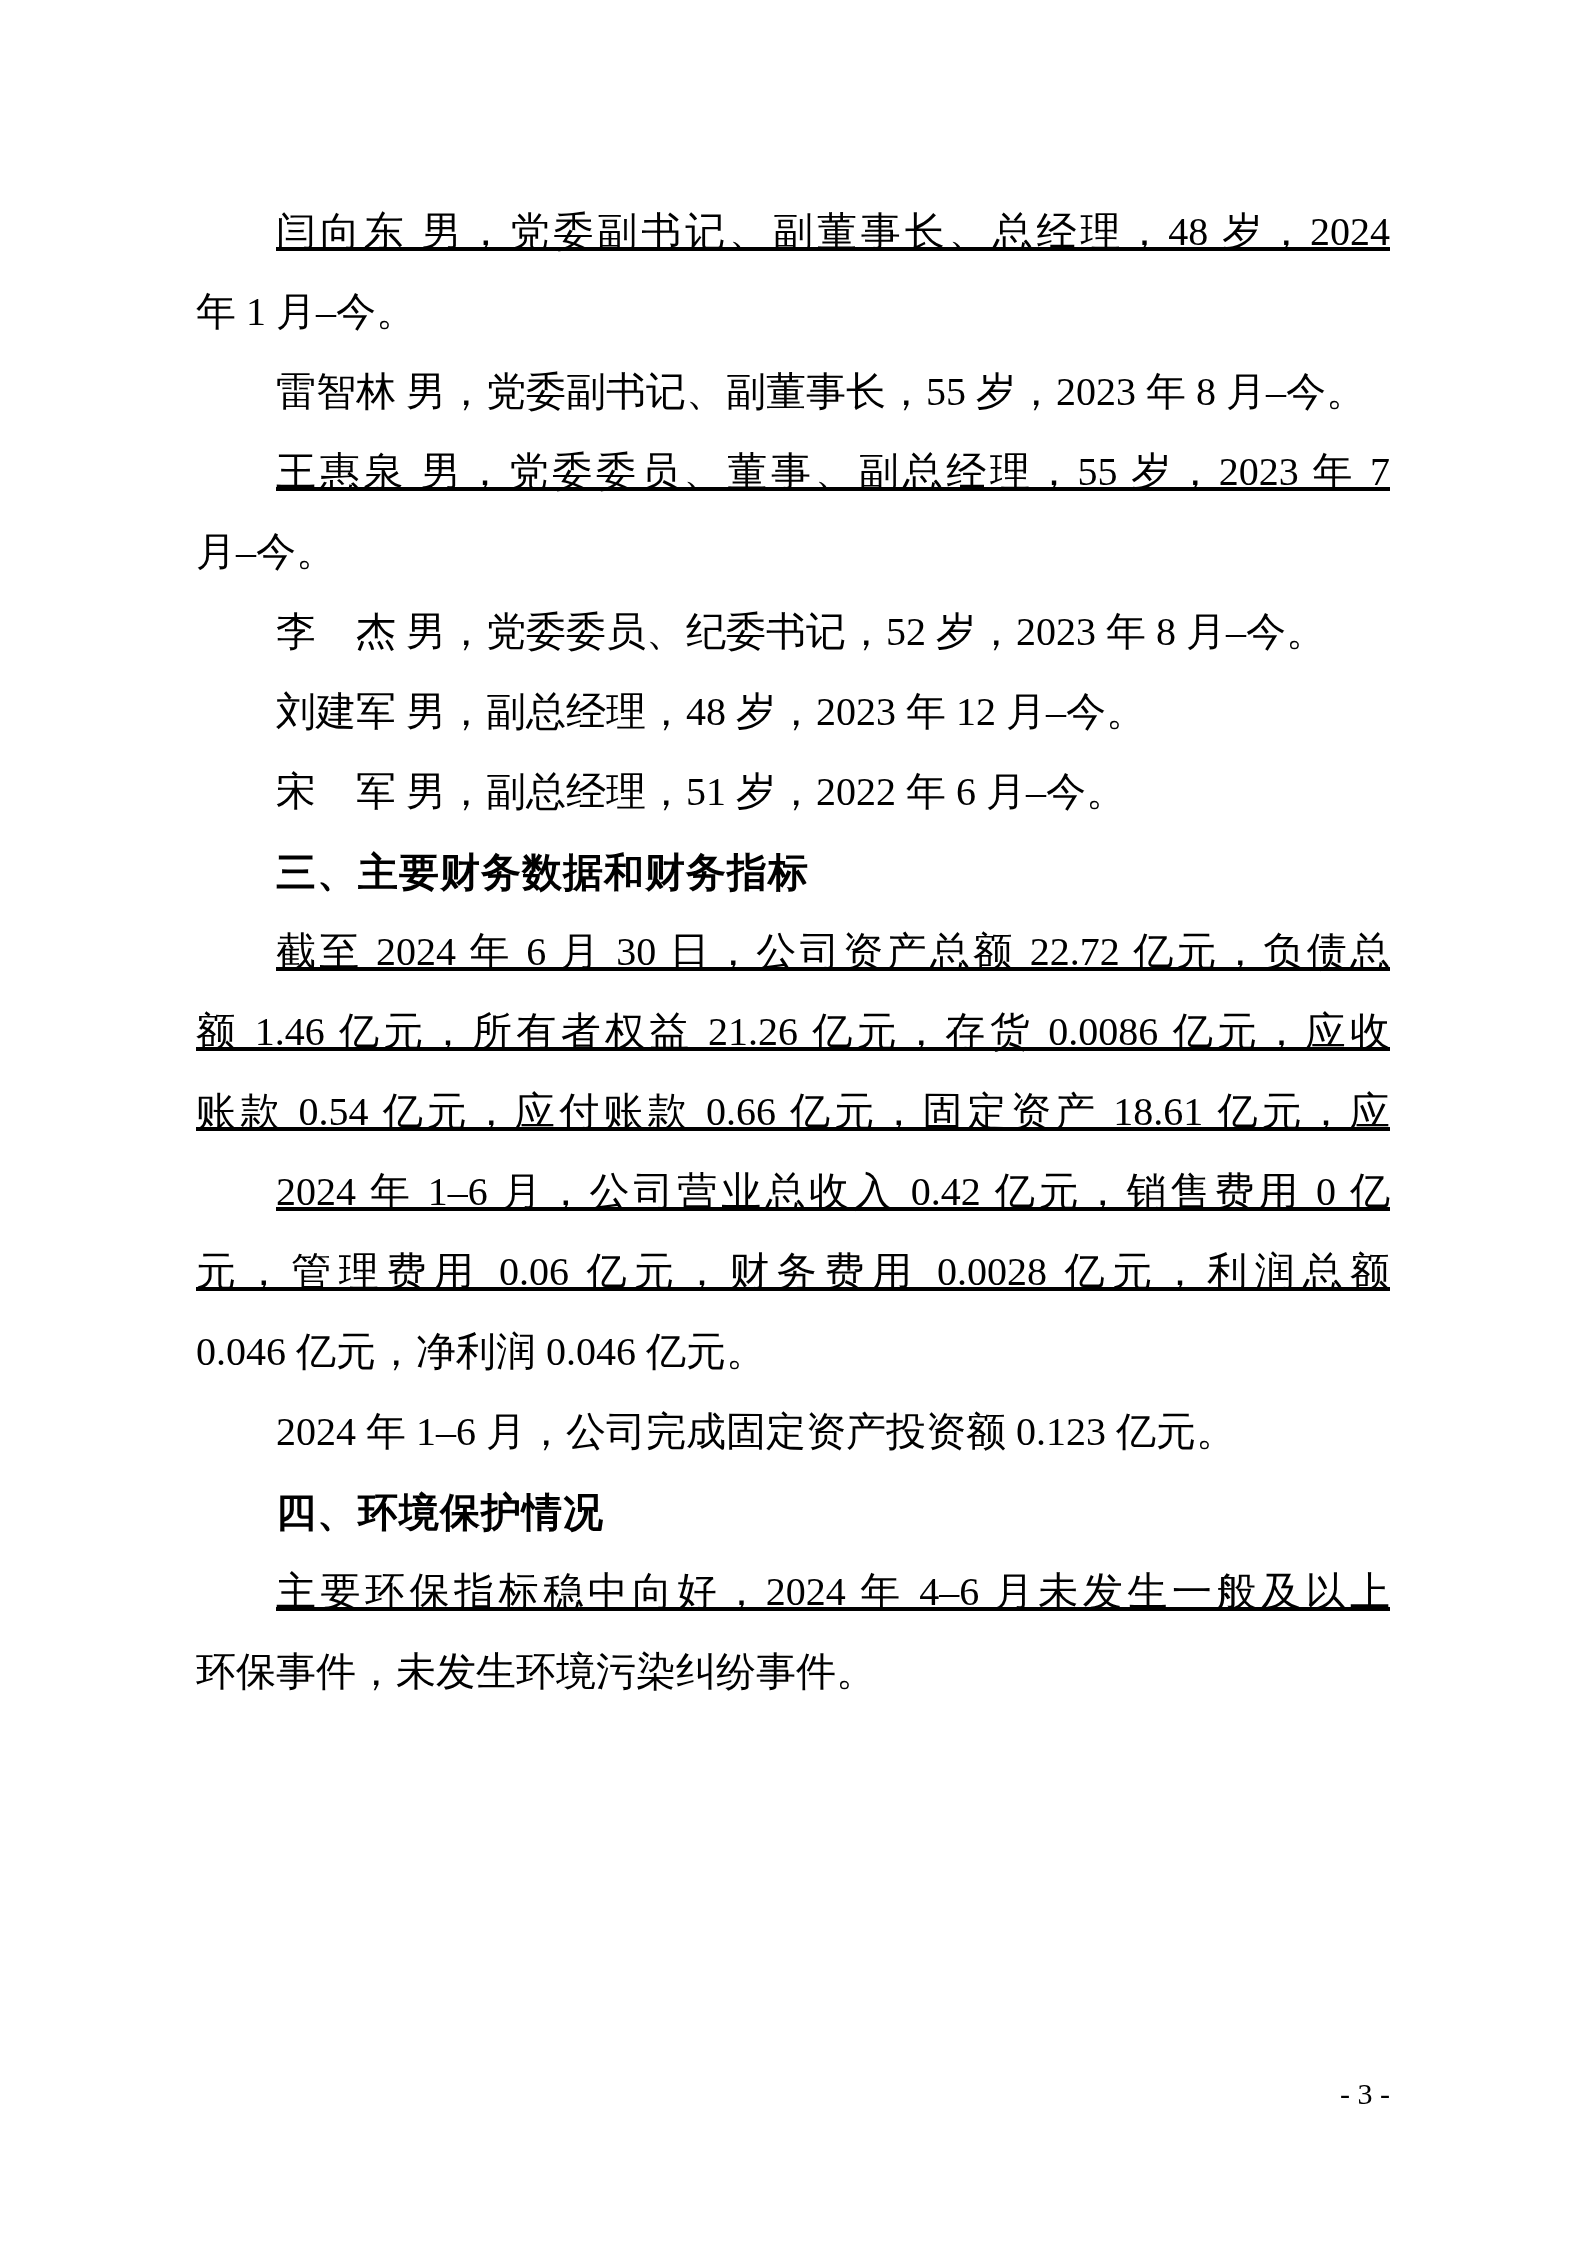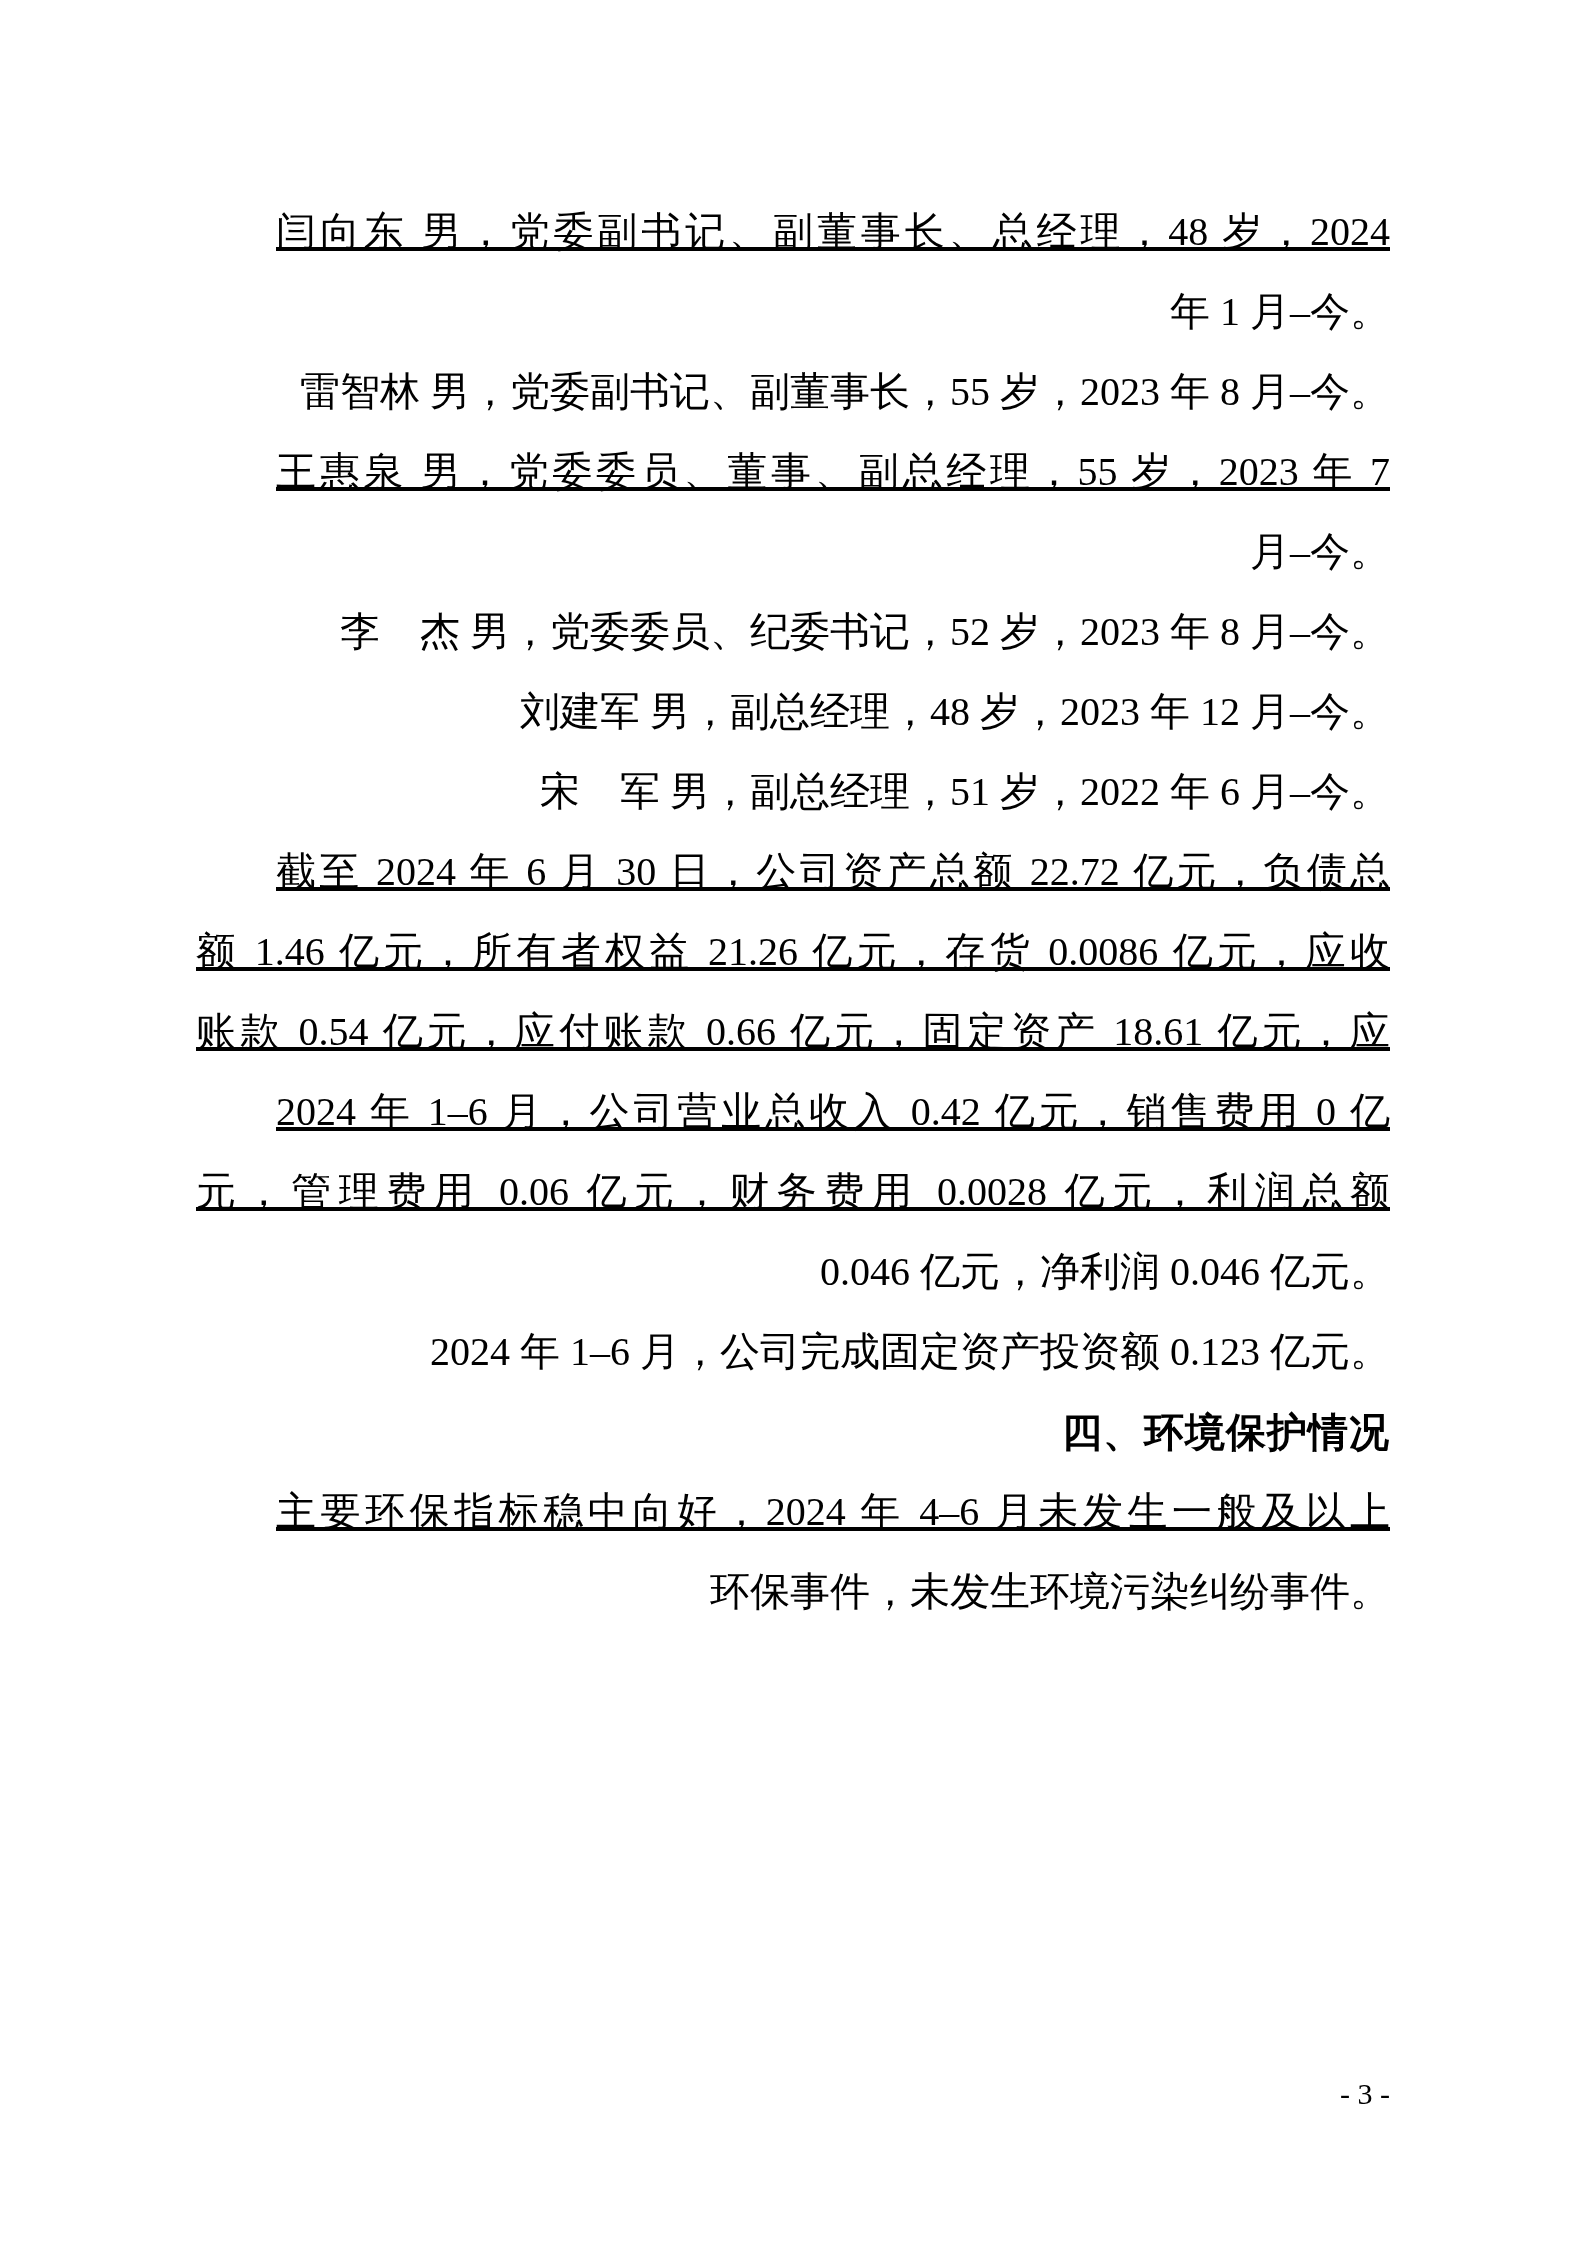--- a/index.html
+++ b/index.html
@@ -19,21 +19,21 @@
   .text-block {
     position: absolute;
     left: 196px;
     top: 192px;
     width: 1194px;
   }
   .line {
     height: 80px;
     line-height: 80px;
     font-size: 40px;
-    text-align: right;
+    text-align: left;
     overflow: hidden;
   }
   .line.indent {
     text-indent: 80px;
   }
   .line.justify {
     text-align: justify;
     text-align-last: justify;
     text-justify: inter-character;
     text-decoration: underline;
@@ -61,20 +61,21 @@
 <div class="page">
   <div class="text-block" id="text-block">
       <div class="line indent justify">闫向东 男，党委副书记、副董事长、总经理，48 岁，2024</div>
       <div class="line">年 1 月–今。</div>
       <div class="line indent">雷智林 男，党委副书记、副董事长，55 岁，2023 年 8 月–今。</div>
       <div class="line indent justify">王惠泉 男，党委委员、董事、副总经理，55 岁，2023 年 7</div>
       <div class="line">月–今。</div>
       <div class="line indent">李　杰 男，党委委员、纪委书记，52 岁，2023 年 8 月–今。</div>
       <div class="line indent">刘建军 男，副总经理，48 岁，2023 年 12 月–今。</div>
       <div class="line indent">宋　军 男，副总经理，51 岁，2022 年 6 月–今。</div>
+      <div class="line indent heading">三、主要财务数据和财务指标</div>
       <div class="line indent justify">截至 2024 年 6 月 30 日，公司资产总额 22.72 亿元，负债总</div>
       <div class="line justify">额 1.46 亿元，所有者权益 21.26 亿元，存货 0.0086 亿元，应收</div>
       <div class="line justify">账款 0.54 亿元，应付账款 0.66 亿元，固定资产 18.61 亿元，应</div>
       <div class="line indent justify">2024 年 1–6 月，公司营业总收入 0.42 亿元，销售费用 0 亿</div>
       <div class="line justify">元，管理费用 0.06 亿元，财务费用 0.0028 亿元，利润总额</div>
       <div class="line">0.046 亿元，净利润 0.046 亿元。</div>
       <div class="line indent">2024 年 1–6 月，公司完成固定资产投资额 0.123 亿元。</div>
       <div class="line indent heading">四、环境保护情况</div>
       <div class="line indent justify">主要环保指标稳中向好，2024 年 4–6 月未发生一般及以上</div>
       <div class="line">环保事件，未发生环境污染纠纷事件。</div>

